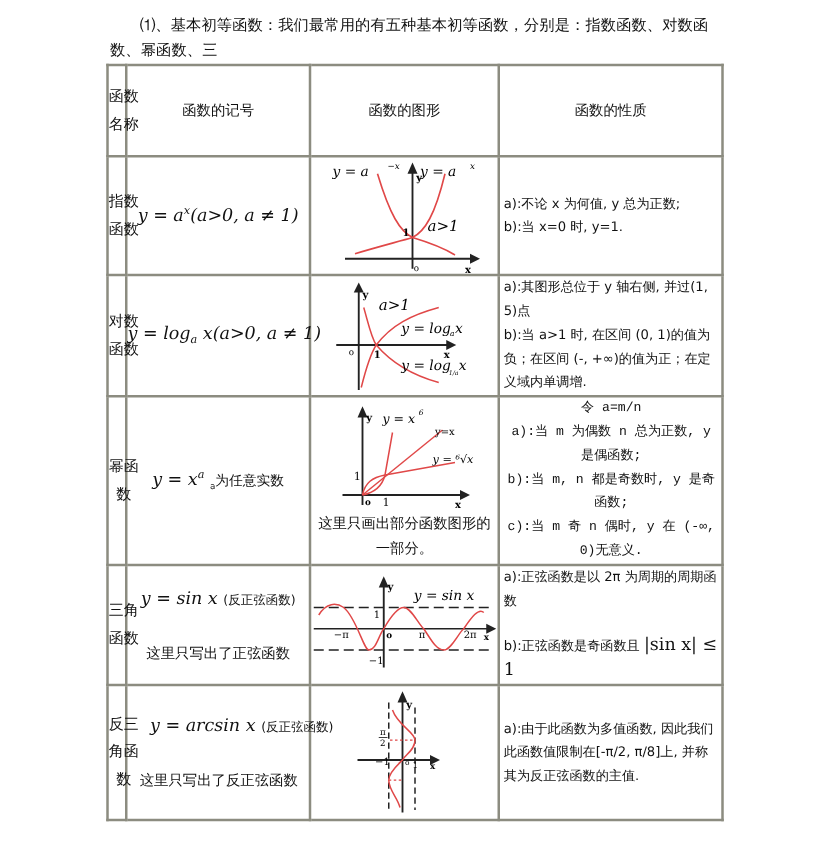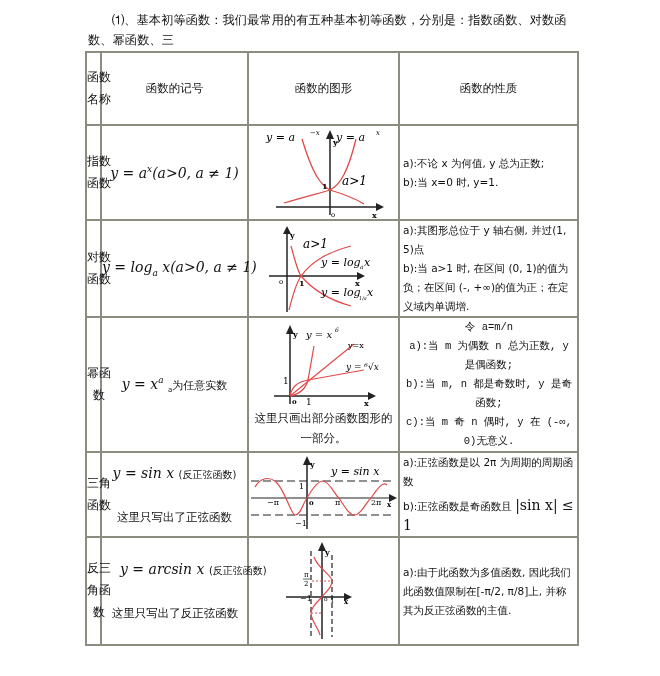--- a/index.html
+++ b/index.html
@@ -180,21 +180,21 @@
         <text x="18" y="50" font-family="DejaVu Serif,serif" font-size="8">−π</text>
         <text x="60" y="50" font-family="DejaVu Serif,serif" font-weight="bold" font-size="7">o</text>
         <text x="86" y="50" font-family="DejaVu Serif,serif" font-size="8">π</text>
         <text x="122" y="50" font-family="DejaVu Serif,serif" font-size="8">2π</text>
         <text x="138" y="52" font-family="DejaVu Serif,serif" font-weight="bold" font-size="7">x</text>
       </svg>
     </td>
     <td>
           <div class="props">
       <div>a):正弦函数是以 2π 为周期的周期函数</div>
-      <div style="margin-top:5px"><span>b):正弦函数是奇函数且</span> <span class="abs">|sin x| ≤ 1</span></div>
+      <div style="margin-top:16px"><span>b):正弦函数是奇函数且</span> <span class="abs">|sin x| ≤ 1</span></div>
     </div>
         </td>
   </tr>
 
   <tr style="height:108px">
     <td>
           <div class="vname">反三角函数</div>
         </td>
     <td>
       <div class="formula" style="text-align:left;padding-left:18px;"><span>y = arcsin x</span> <span class="cn" style="font-size:10px">(反正弦函数)</span></div>

